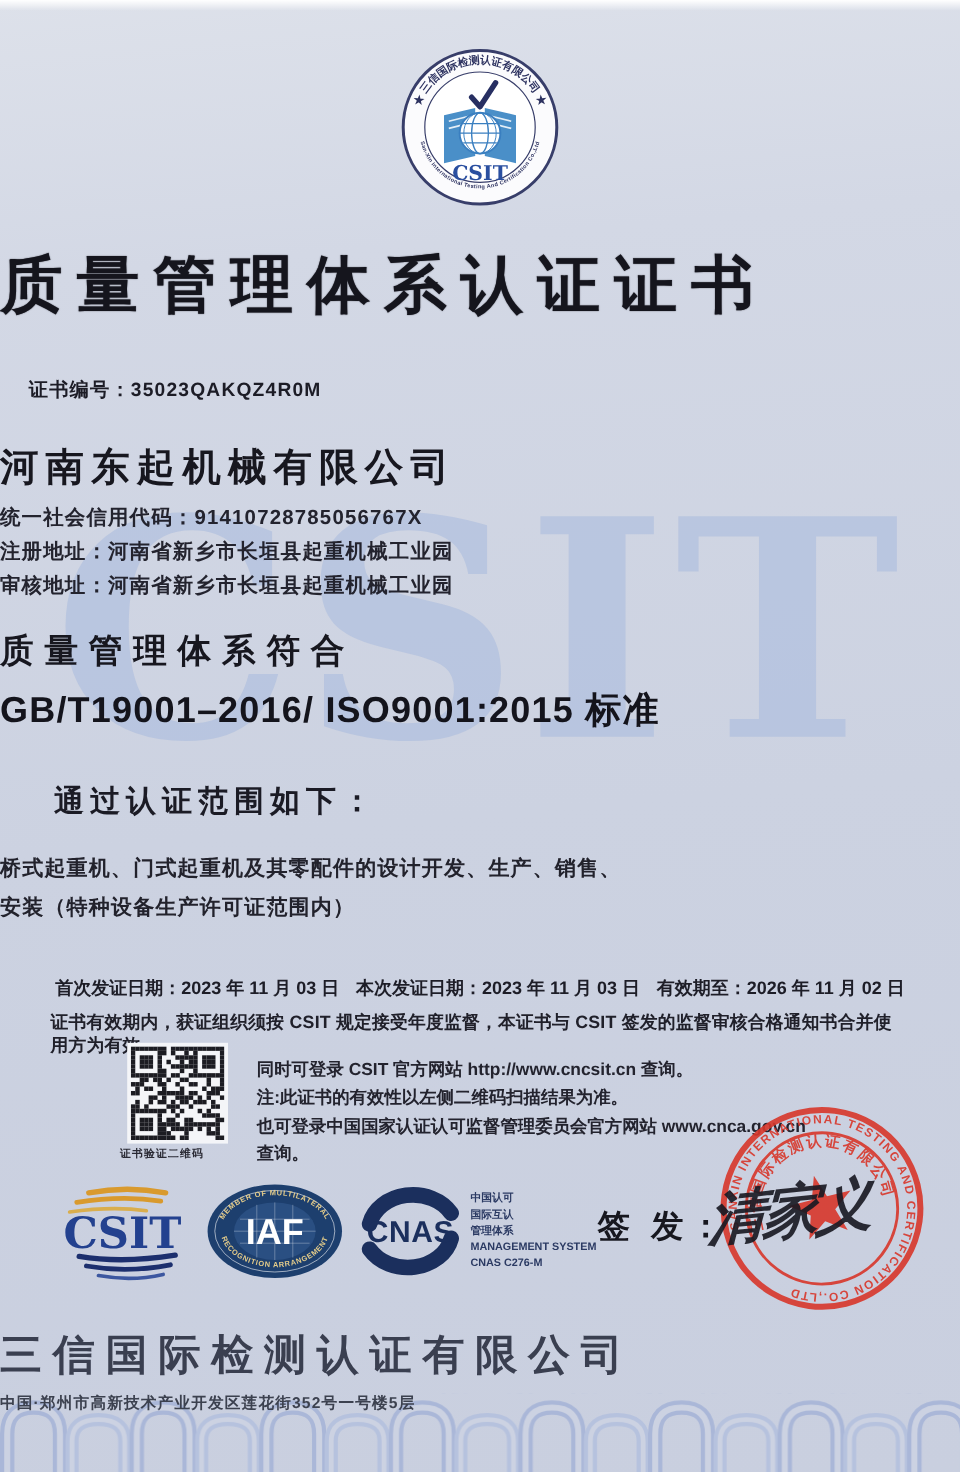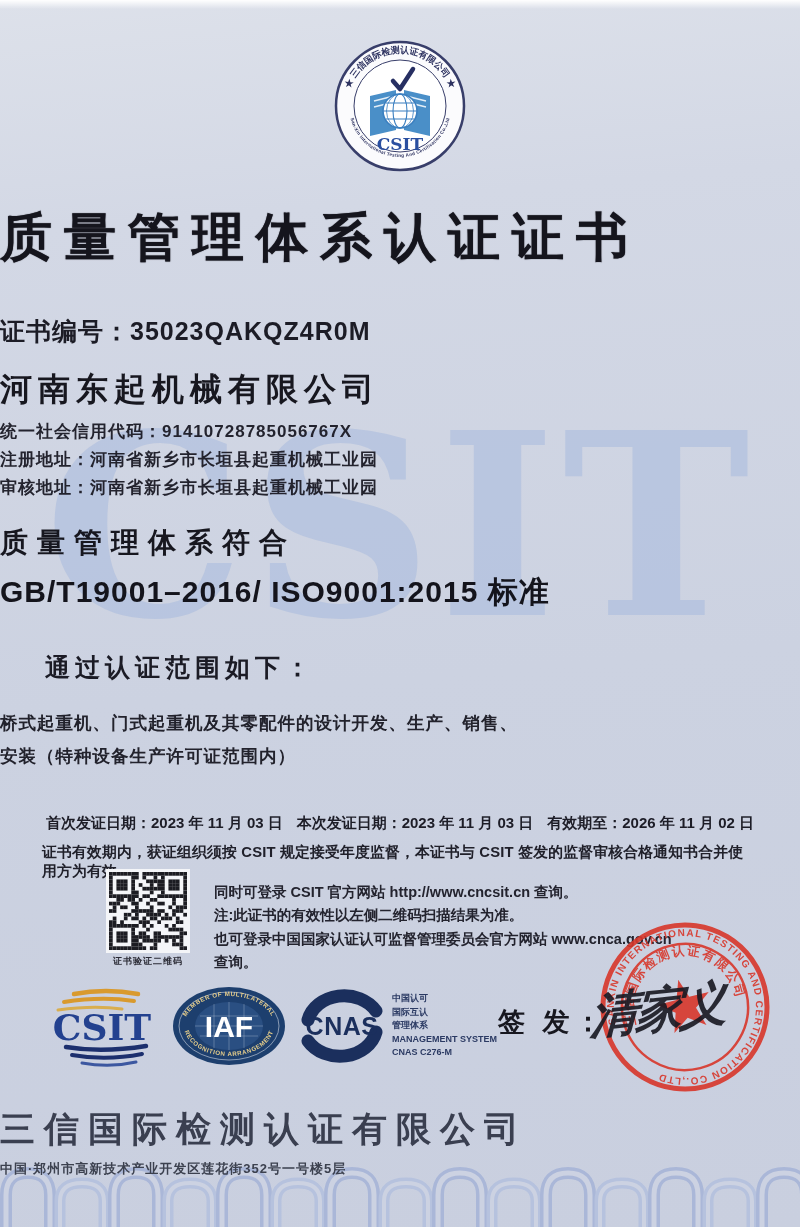--- a/index.html
+++ b/index.html
@@ -22,37 +22,37 @@
   .z { position:absolute; z-index:2; }
   .center { left:0; width:100%; }
 
   .header-seal { top:40px; left:334px; }
 
   .title {
     top:203px; font-family:"DejaVu Serif", serif;
     font-size:52px; font-weight:bold; letter-spacing:12px;
     color:#15151d; text-shadow:0 0 1px #2a2a33;
   }
-  .cert-no { top:315px; font-size:25px; font-weight:bold; letter-spacing:1px; color:#1c1c26; }
+  .cert-no { top:315px; font-size:16px; font-weight:bold; letter-spacing:1px; color:#1c1c26;padding-left:24px; }
   .company-name { top:368px; font-size:32px; font-weight:bold; letter-spacing:6px; color:#17171f; }
   .info-line { font-size:17px; font-weight:bold; color:#23232e; letter-spacing:1px; }
   .info-1 { top:420px; } .info-2 { top:448px; } .info-3 { top:476px; }
 
   .conformity { top:524px; font-size:28px; font-weight:bold; letter-spacing:9px; color:#17171f; }
   .standard  { top:572px; font-size:30px; font-weight:bold; letter-spacing:1px; color:#14141c; }
   .scope-intro { top:651px; font-size:25px; font-weight:bold; letter-spacing:5px; color:#1b1b25;margin-left:45px; }
   .scope-1 { top:711px; font-size:17.5px; font-weight:bold; letter-spacing:1px; }
   .scope-2 { top:744px; font-size:17.5px; font-weight:bold; letter-spacing:1px; }
 
   .dates-row { top:814px; left:0; width:100%; display:flex; justify-content:space-between;
     padding:0 46px; font-size:15px; font-weight:bold; color:#1d1d27; }
   .validity-note { top:843px; left:0; width:100%; padding:0 42px; font-size:14.8px;
     font-weight:bold; color:#20202a; text-align:left; letter-spacing:0.2px; }
 
-  .qr-block { top:869px; left:100px; width:96px; text-align:center; }
+  .qr-block { top:869px; left:100px; width:96px; }
   .qr-svg { width:84px; height:84px; background:#f4f5f8; display:block; margin:0 auto; padding:3px; }
   .qr-caption { font-size:9px; font-weight:bold; color:#2a2a34; margin-top:2px; letter-spacing:1px; }
 
   .notes { top:881px; left:214px; width:470px; font-size:14.5px; font-weight:bold;
     color:#23232e; line-height:1.62; text-align:left; }
 
   .logos-row { top:984px; left:44px; display:flex; align-items:flex-start; }
   .cnas-text { margin-left:8px; margin-top:8px; font-size:9px; font-weight:bold;
     color:#2b3a63; line-height:1.5; text-align:left; }
 

